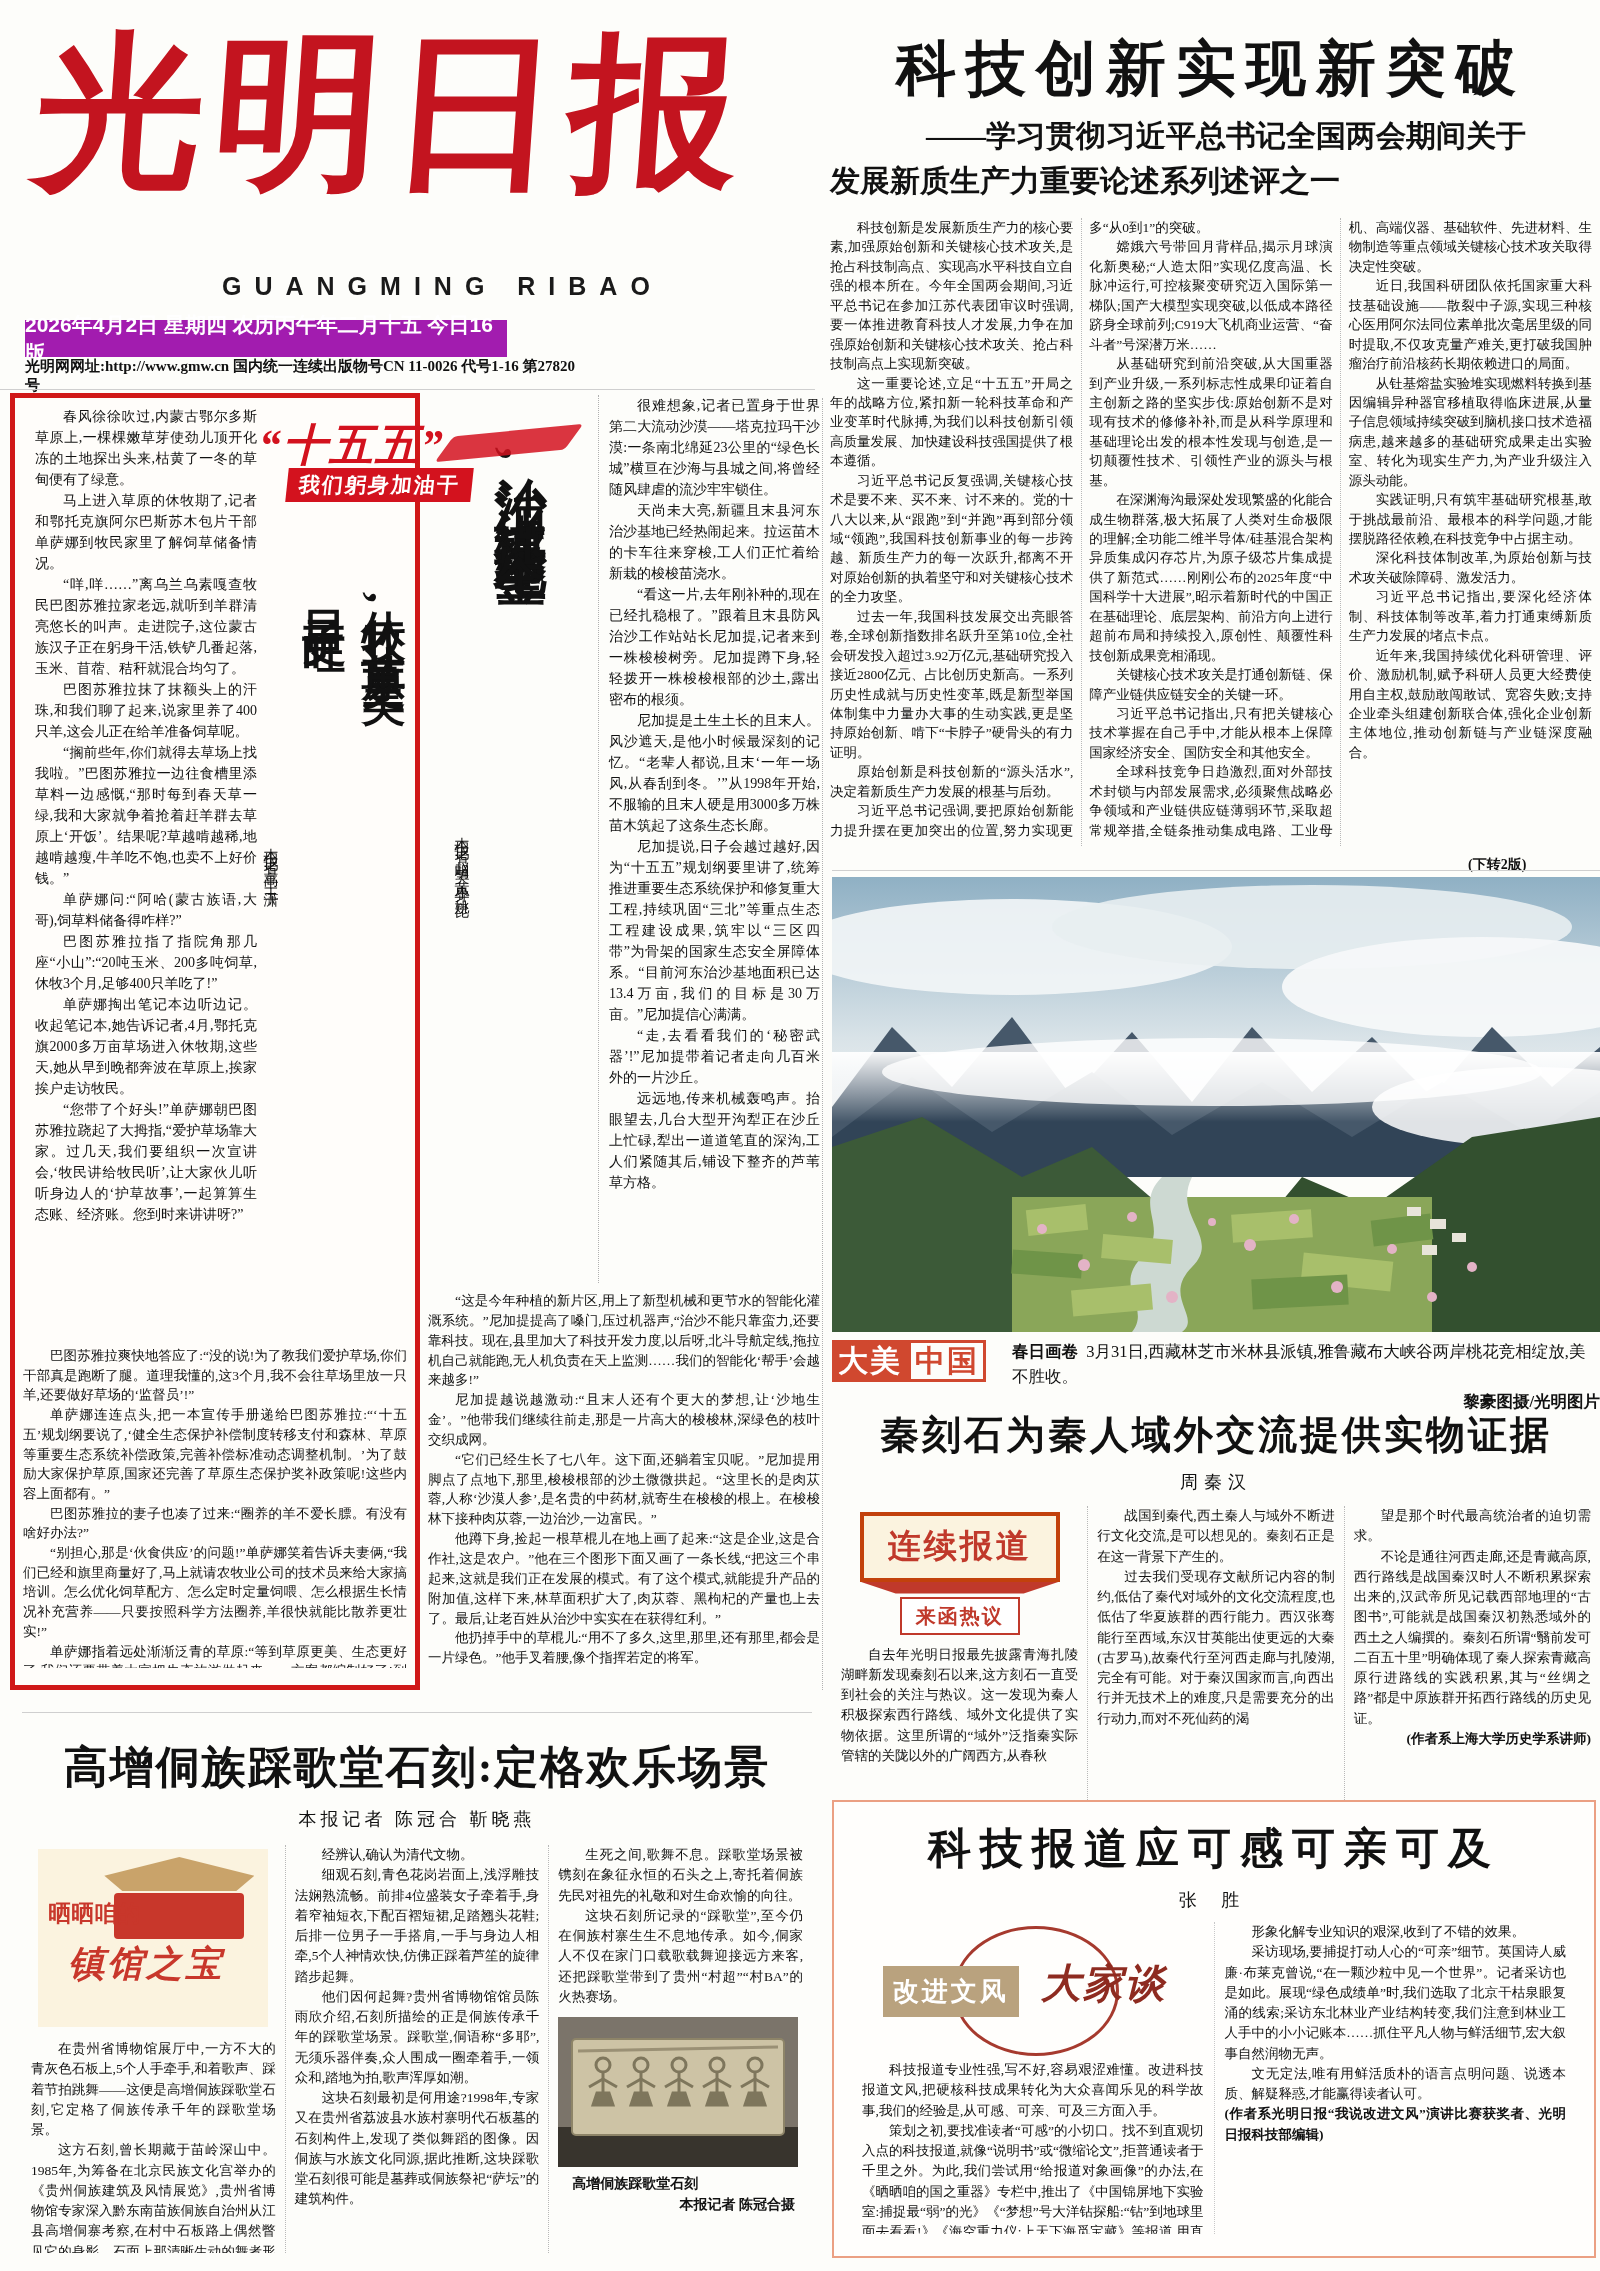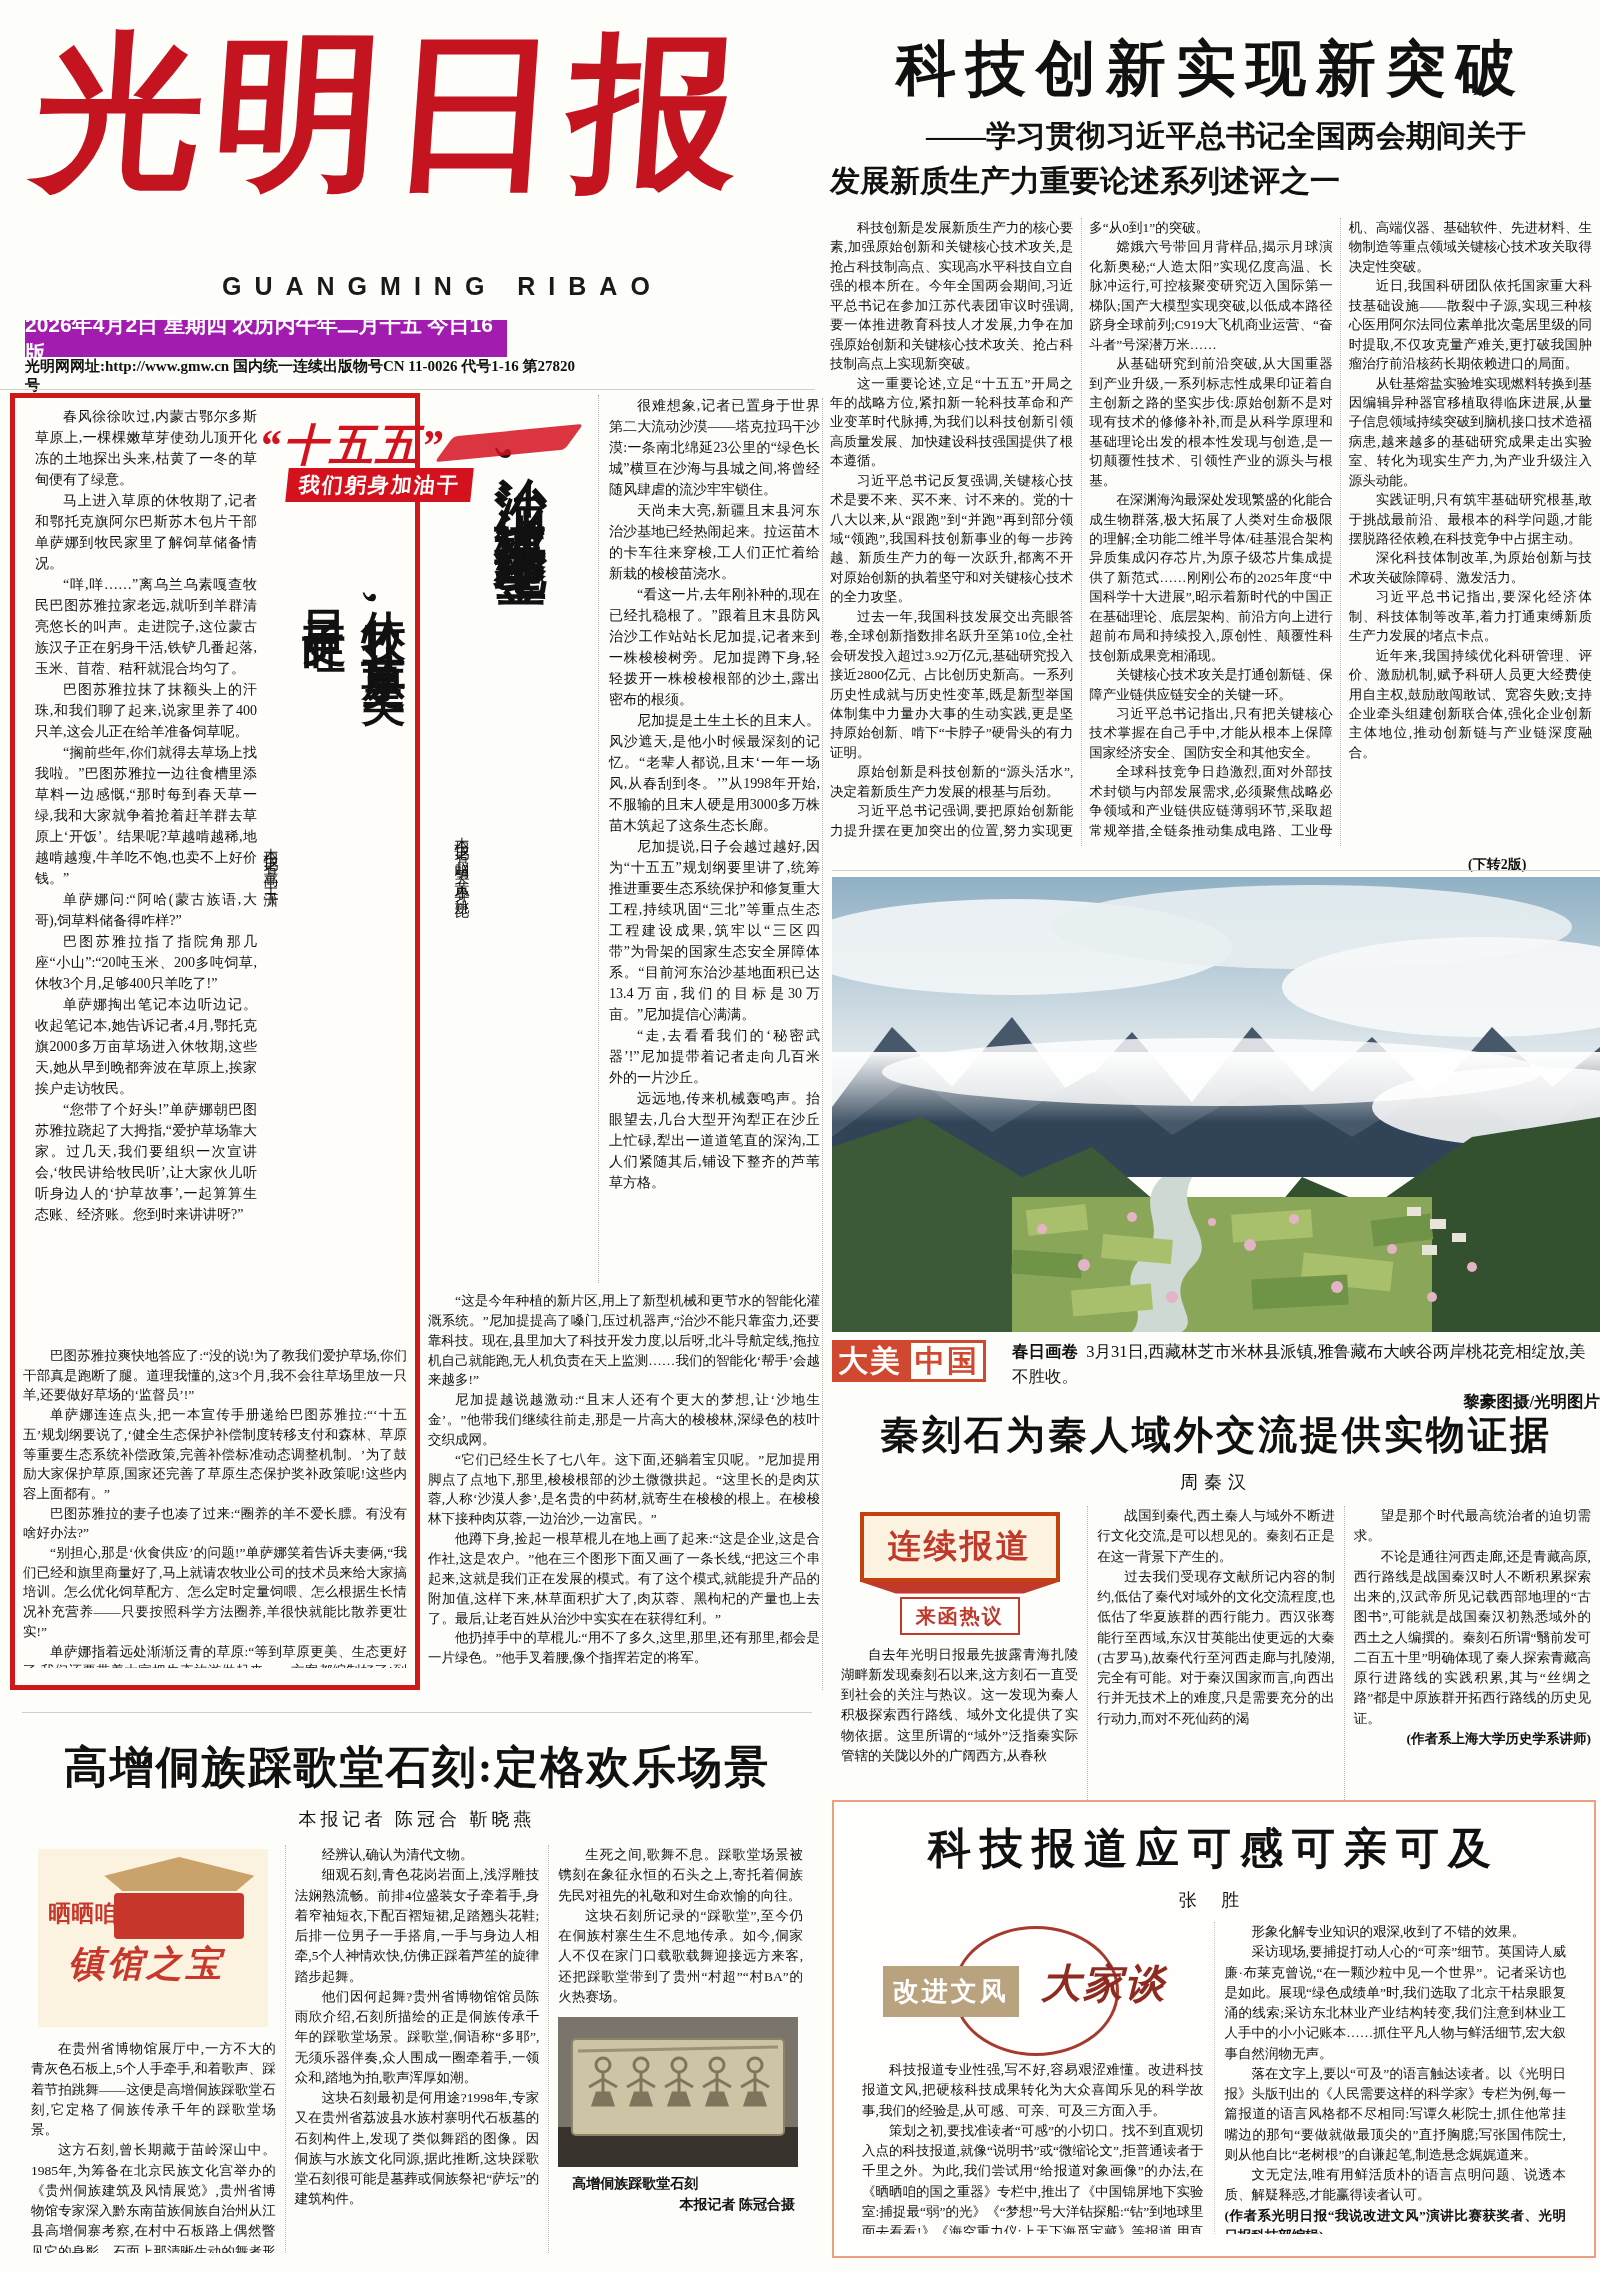--- a/index.html
+++ b/index.html
@@ -408,21 +408,20 @@
         </div>
         <div>
             <p>科技报道专业性强,写不好,容易艰涩难懂。改进科技报道文风,把硬核科技成果转化为大众喜闻乐见的科学故事,我们的经验是,从可感、可亲、可及三方面入手。</p>
             <p>策划之初,要找准读者“可感”的小切口。找不到直观切入点的科技报道,就像“说明书”或“微缩论文”,拒普通读者于千里之外。为此,我们尝试用“给报道对象画像”的办法,在《晒晒咱的国之重器》专栏中,推出了《中国锦屏地下实验室:捕捉最“弱”的光》《“梦想”号大洋钻探船:“钻”到地球里面去看看!》《海空重力仪:上天下海觅宝藏》等报道,用直观</p>
           </div>
       </div>
       <div class="gj-col">
         <div>
             <p>形象化解专业知识的艰深,收到了不错的效果。</p>
             <p>采访现场,要捕捉打动人心的“可亲”细节。英国诗人威廉·布莱克曾说,“在一颗沙粒中见一个世界”。记者采访也是如此。展现“绿色成绩单”时,我们选取了北京干枯泉眼复涌的线索;采访东北林业产业结构转变,我们注意到林业工人手中的小小记账本……抓住平凡人物与鲜活细节,宏大叙事自然润物无声。</p>
-            <p>落在文字上,要以“可及”的语言触达读者。以《光明日报》头版刊出的《人民需要这样的科学家》专栏为例,每一篇报道的语言风格都不尽相同:写谭久彬院士,抓住他常挂嘴边的那句“要做就做最顶尖的”直抒胸臆;写张国伟院士,则从他自比“老树根”的自谦起笔,制造悬念娓娓道来。</p>
             <p>文无定法,唯有用鲜活质朴的语言点明问题、说透本质、解疑释惑,才能赢得读者认可。</p>
           </div>
         <p class="gj-note">(作者系光明日报“我说改进文风”演讲比赛获奖者、光明日报科技部编辑)</p>
       </div>
     </div>
   </div>
 
 </div>
 
 </body></html>

